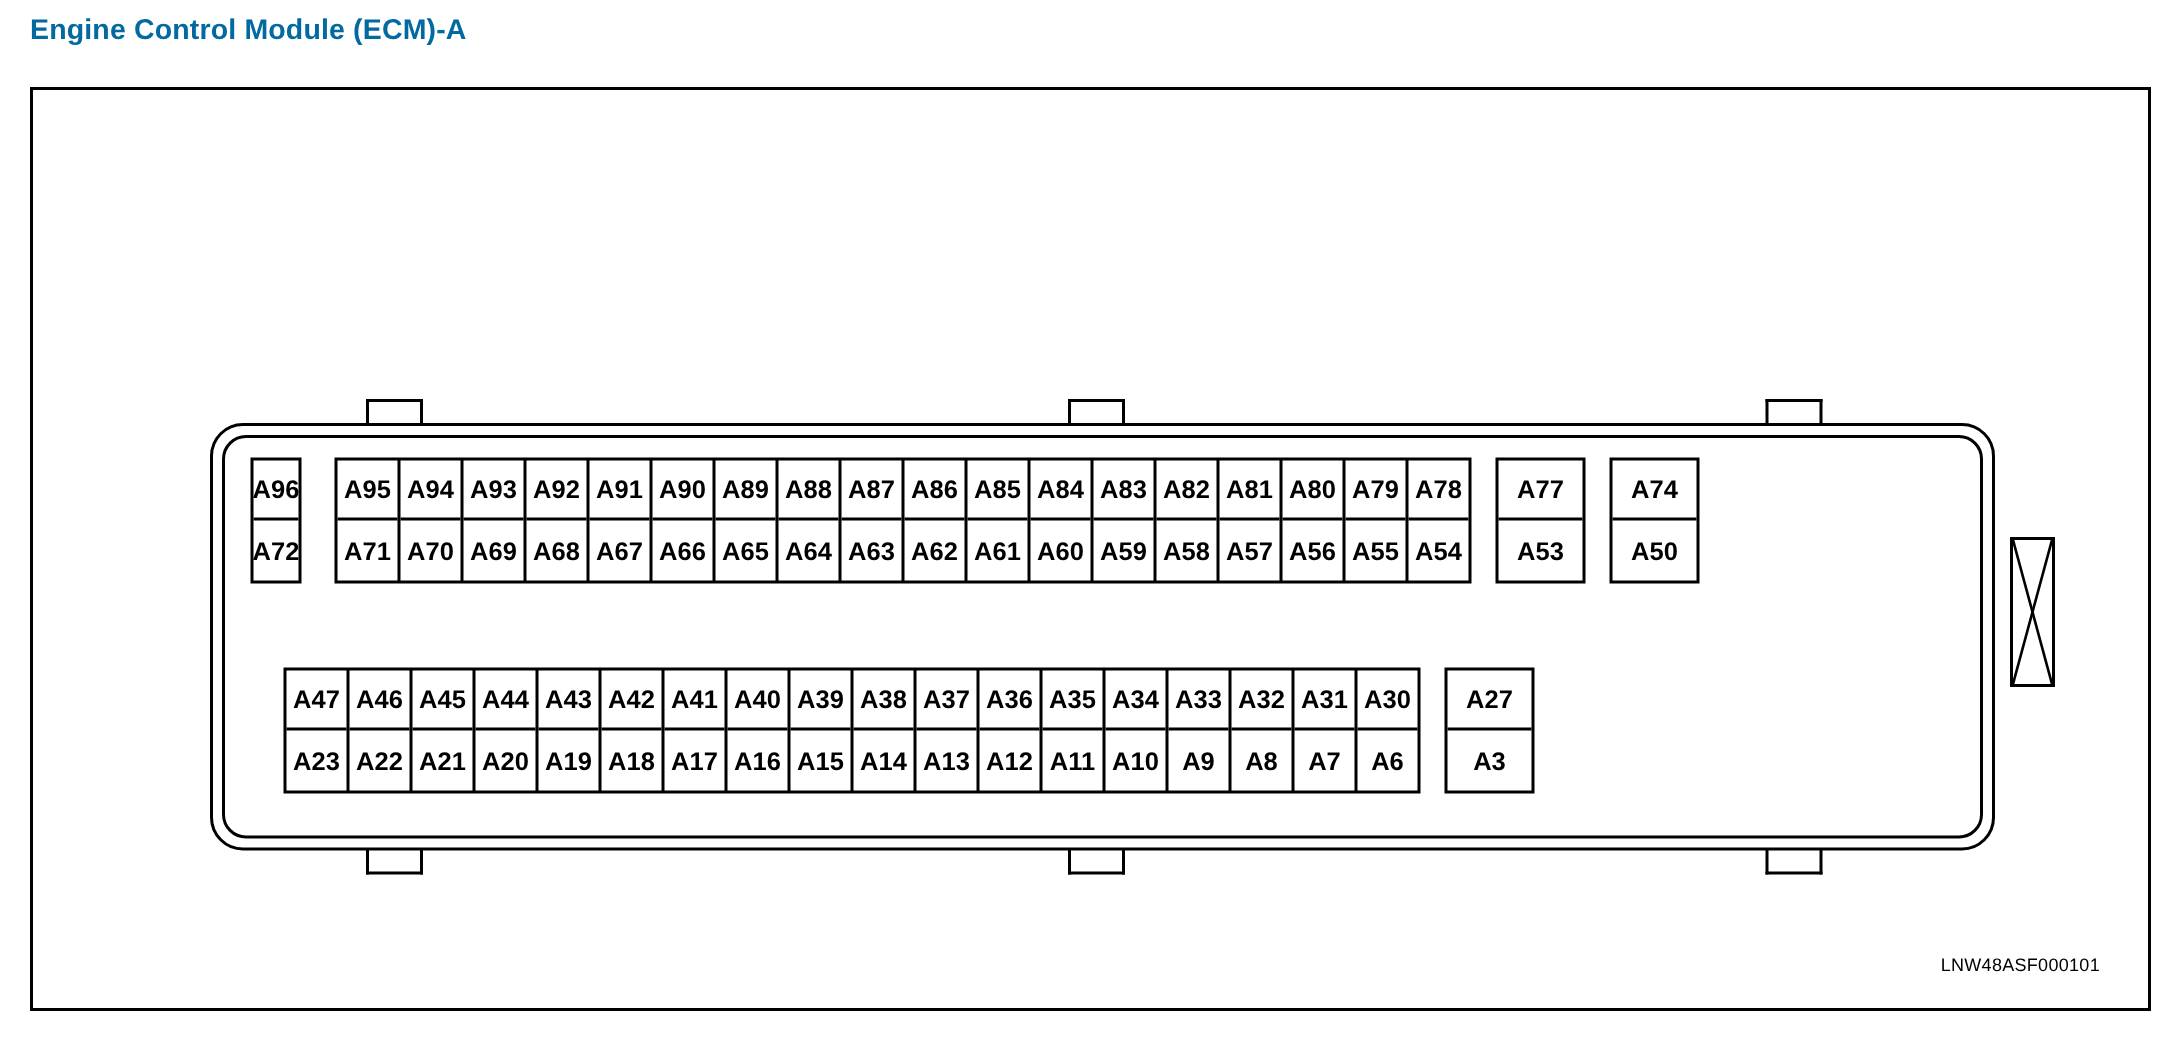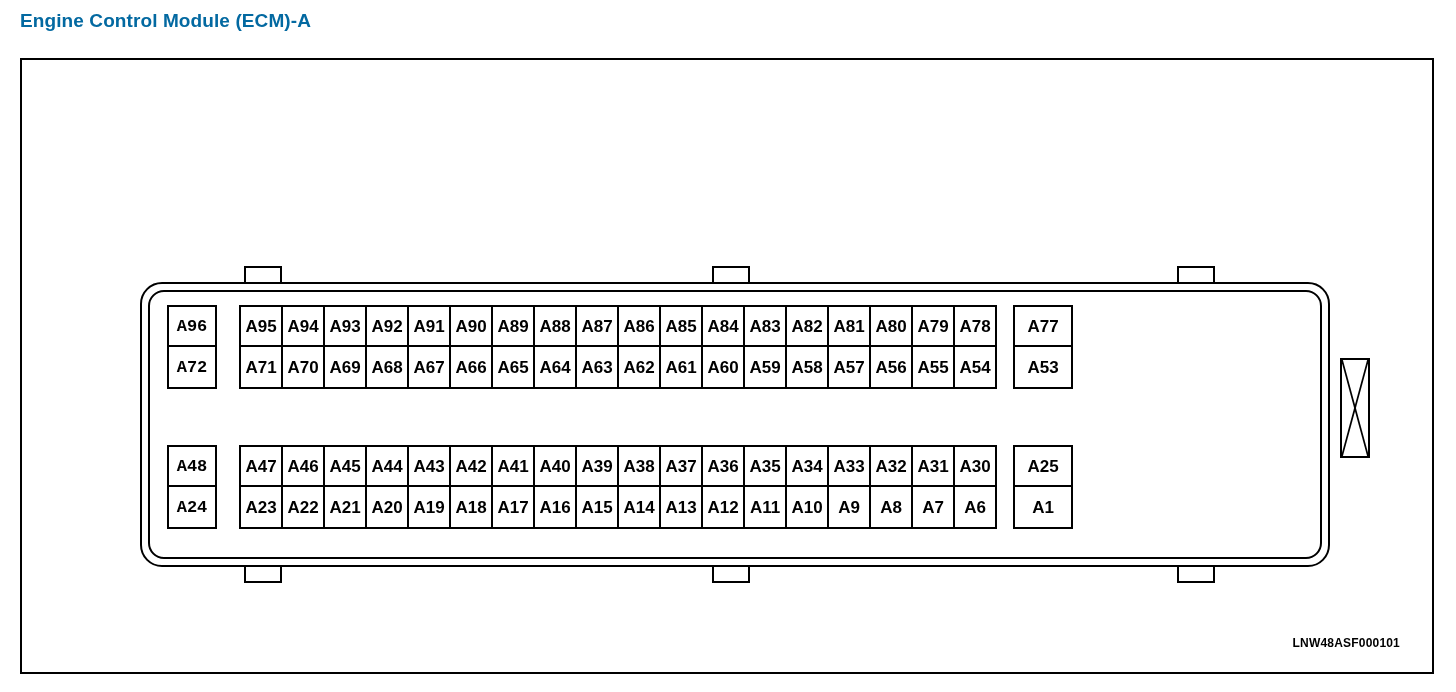--- a/index.html
+++ b/index.html
@@ -137,29 +137,29 @@
     align-items: center;
     justify-content: center;
     font-size: 17px;
     font-weight: bold;
     color: #000;
     line-height: 1;
     box-sizing: border-box;
   }
   .pin-cell.upper { border-bottom: 2px solid #000; }
   .pin-col.wide .pin-cell { width: 56px; }
-  .pin-col.narrow .pin-cell { width: 46px; font-family: Liberation Mono, monospace; }
+  .pin-col.narrow .pin-cell { width: 30px; }
 
   
   #id-code {
     position: absolute;
     right: 32px;
     bottom: 22px;
     font-size: 12px;
-    font-weight: bold;
+    font-weight: normal;
     color: #000;
     letter-spacing: 0.2px;
     white-space: nowrap;
   }
 </style>
 </head>
 <body>
 
 <div id="page-title">Engine Control Module (ECM)-A</div>
 
@@ -265,29 +265,29 @@
             <div class="pin-cell upper">A78</div>
             <div class="pin-cell lower">A54</div>
           </div>
         </div>
         <div class="pin-group spaced">
           <div class="pin-col wide">
             <div class="pin-cell upper">A77</div>
             <div class="pin-cell lower">A53</div>
           </div>
         </div>
+        <div class="pin-group spaced">
+          <div class="pin-col wide">
+            <div class="pin-cell upper">A74</div>
+            <div class="pin-cell lower">A50</div>
+          </div>
+        </div>
       </div>
 
     <div class="pin-section" id="pin-section-lower">
-        <div class="pin-group solo">
-          <div class="pin-col narrow">
-            <div class="pin-cell upper">A48</div>
-            <div class="pin-cell lower">A24</div>
-          </div>
-        </div>
         <div class="pin-group block">
           <div class="pin-col">
             <div class="pin-cell upper">A47</div>
             <div class="pin-cell lower">A23</div>
           </div>
           <div class="pin-col">
             <div class="pin-cell upper">A46</div>
             <div class="pin-cell lower">A22</div>
           </div>
           <div class="pin-col">
@@ -350,22 +350,22 @@
             <div class="pin-cell upper">A31</div>
             <div class="pin-cell lower">A7</div>
           </div>
           <div class="pin-col">
             <div class="pin-cell upper">A30</div>
             <div class="pin-cell lower">A6</div>
           </div>
         </div>
         <div class="pin-group spaced">
           <div class="pin-col wide">
-            <div class="pin-cell upper">A25</div>
-            <div class="pin-cell lower">A1</div>
+            <div class="pin-cell upper">A27</div>
+            <div class="pin-cell lower">A3</div>
           </div>
         </div>
       </div>
 
   </div>
 
   <div id="id-code">LNW48ASF000101</div>
 
 </div>
 

